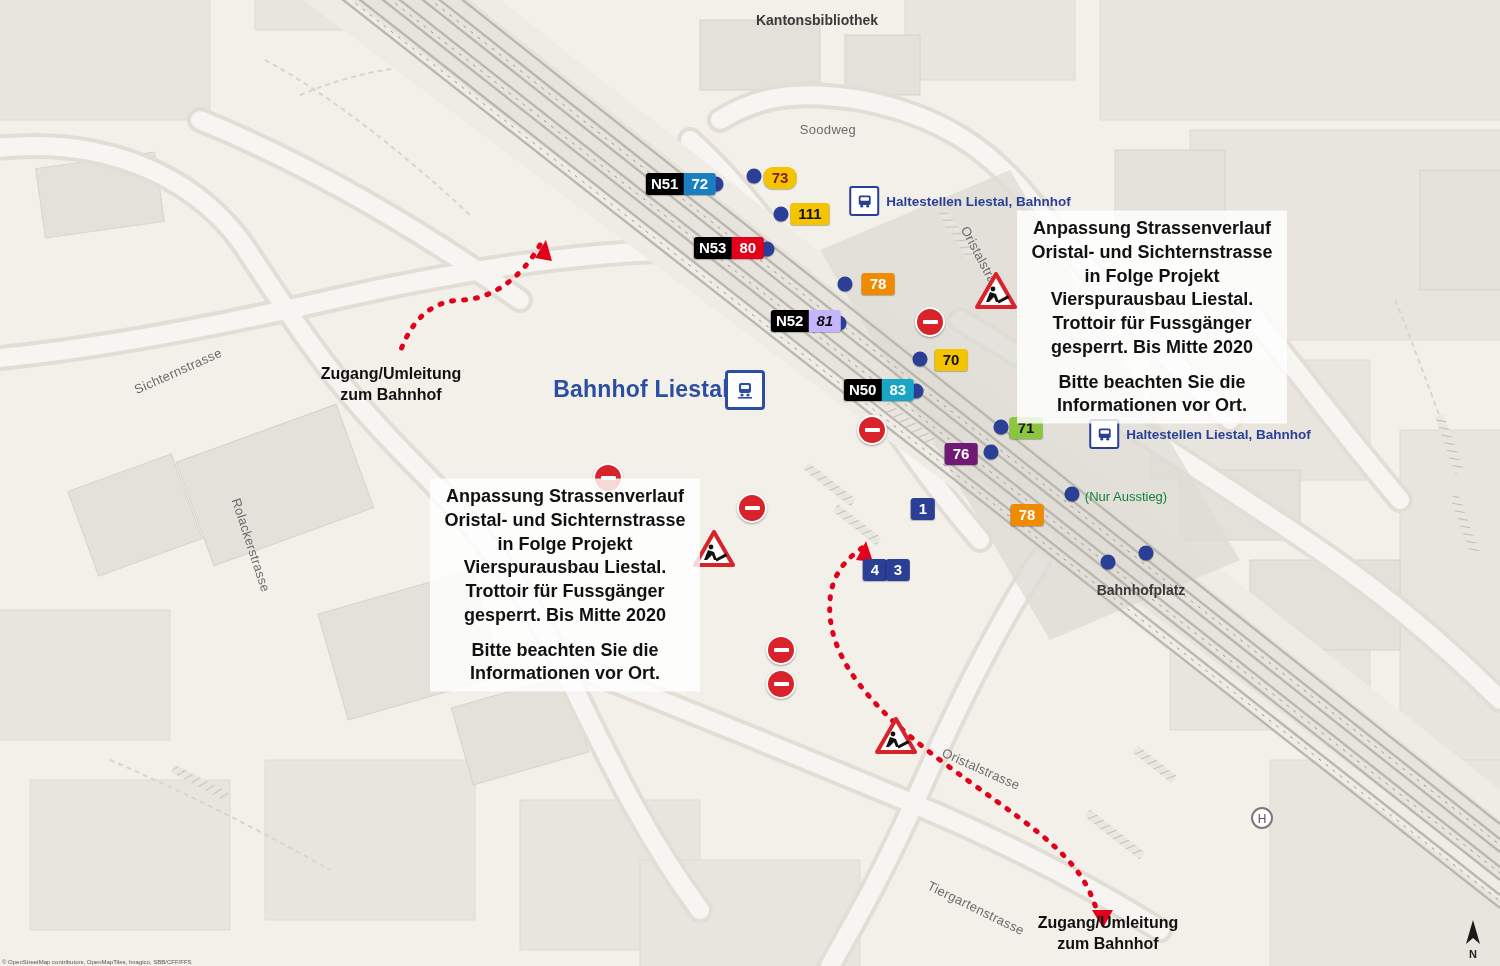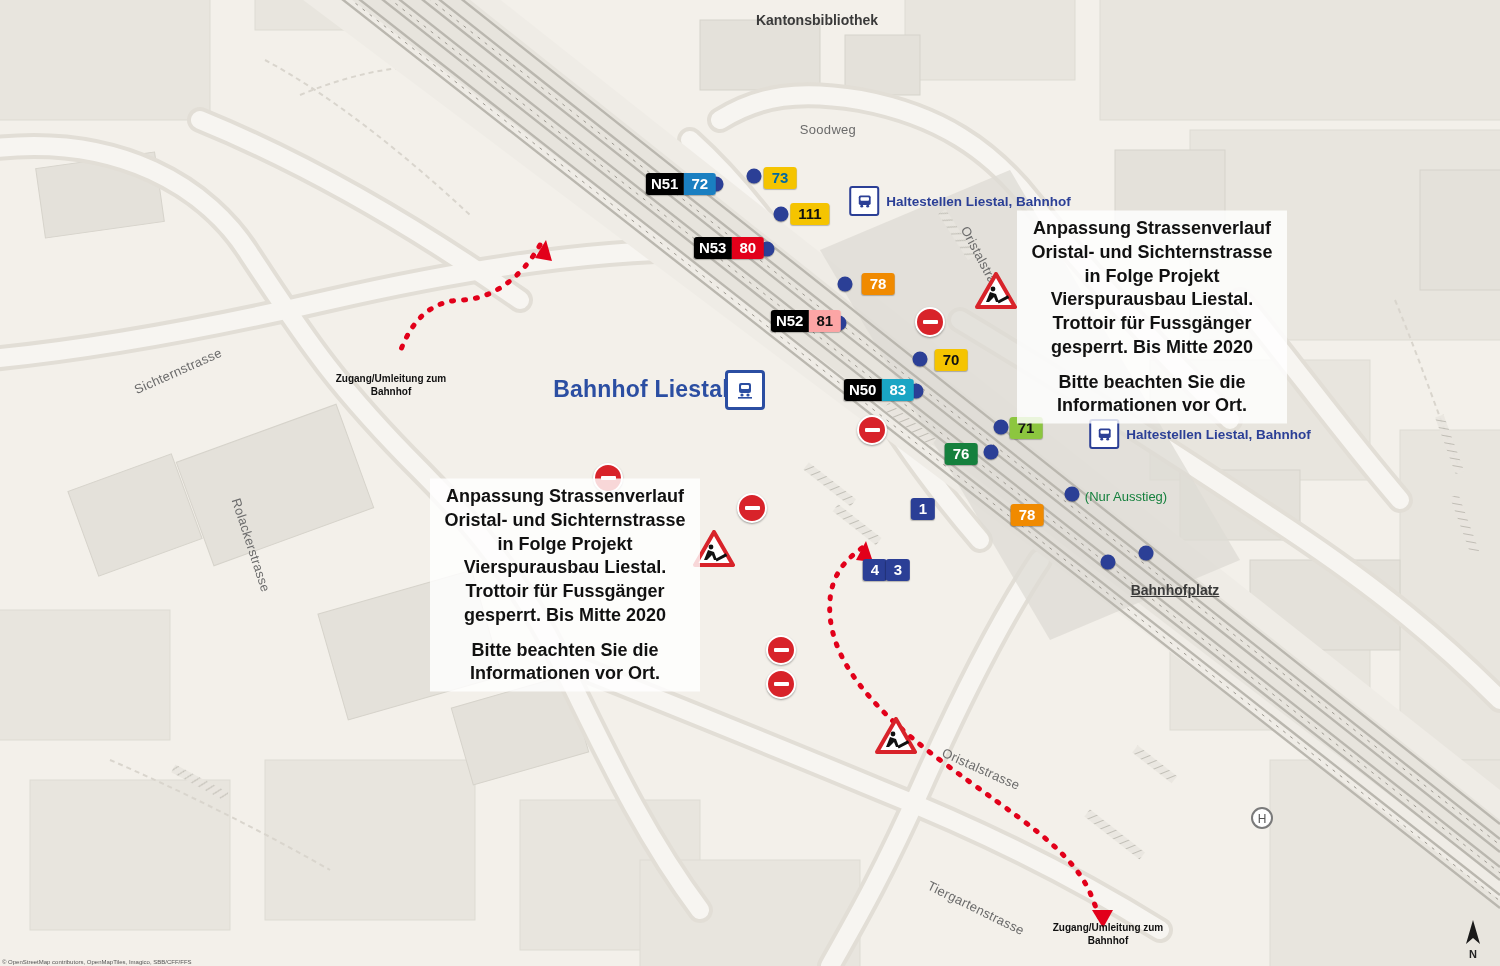--- a/index.html
+++ b/index.html
@@ -148,21 +148,21 @@
     background: #ffffff;
     border-radius: 1px;
   }
   
   .works {
     width: 42px;
     height: 38px;
   }
   
   .access-label {
-    font-size: 10px;
+    font-size: 16px;
     font-weight: bold;
     color: #111111;
     text-align: center;
     line-height: 1.3;
     white-space: normal;
     width: 150px;
   }
   .nur-ausstieg {
     font-size: 13px;
     color: #15803d;
@@ -315,21 +315,21 @@
       <path d="M 1092 910 L 1103 928 L 1113 910 Z" fill="#e2001a"></path>
     </g>
 
     <g>
       <circle cx="1262" cy="818" r="10" fill="#ffffff" stroke="#7a7a7a" stroke-width="2"></circle>
       <text x="1262" y="823" font-size="12" text-anchor="middle" fill="#555555" font-family="Liberation Sans, sans-serif">H</text>
     </g>
   </svg>
 
   <div class="ovl place-label" style="left:801px; top:20px;margin-left:16px;">Kantonsbibliothek</div>
-  <div class="ovl place-label" style="left:1175px; top:590px;text-decoration:underline;">Bahnhofplatz</div>
+  <div class="ovl place-label" style="left:1141px; top:590px;">Bahnhofplatz</div>
 
   <div class="ovl street-label" style="left:828px; top:129px;text-align:center;">Soodweg</div>
   <div class="ovl street-label" style="left:178px; top:371px; transform:translate(-50%,-50%) rotate(-24deg);">Sichternstrasse</div>
   <div class="ovl street-label" style="left:251px; top:545px; transform:translate(-50%,-50%) rotate(72deg);">Rolackerstrasse</div>
   <div class="ovl street-label" style="left:984px; top:264px; transform:translate(-50%,-50%) rotate(62deg);">Oristalstrasse</div>
   <div class="ovl street-label" style="left:981px; top:769px; transform:translate(-50%,-50%) rotate(24deg);">Oristalstrasse</div>
   <div class="ovl street-label" style="left:976px; top:908px; transform:translate(-50%,-50%) rotate(26deg);">Tiergartenstrasse</div>
 
   <div class="ovl station-title" style="left:641px; top:389px;">Bahnhof Liestal</div>
   <div class="ovl" style="left:745px; top:390px;">
@@ -389,62 +389,62 @@
   <div class="ovl stop-dot" style="left:1146px; top:553px;"></div>
 
   <div class="ovl" style="left:681px; top:184px;">
     <div class="night-group">
       <span class="n-tag">N51</span>
       <span class="n-num" style="background:#1a7fc1;">72</span>
     </div>
   </div>
 
   <div class="ovl" style="left:780px; top:178px;">
-    <span class="line-badge" style="background:#f5c400; color:#0369a1;">73</span>
+    <span class="line-badge" style="background:#f5c400; color:#7f1d1d;border-radius:9px;">73</span>
   </div>
 
   <div class="ovl" style="left:810px; top:214px;">
     <span class="line-badge" style="background:#f5c400; color:#111111;">111</span>
   </div>
 
   <div class="ovl" style="left:729px; top:248px;">
     <div class="night-group">
       <span class="n-tag">N53</span>
       <span class="n-num" style="background:#e2001a;">80</span>
     </div>
   </div>
 
   <div class="ovl" style="left:878px; top:284px;">
     <span class="line-badge" style="background:#f08a00;">78</span>
   </div>
 
   <div class="ovl" style="left:806px; top:321px;border-radius:9px;">
     <div class="night-group">
       <span class="n-tag">N52</span>
-      <span class="n-num" style="background:#fca5a5; color:#111111;">81</span>
+      <span class="n-num" style="background:#c4b5fd; color:#111111;font-style:italic;">81</span>
     </div>
   </div>
 
   <div class="ovl" style="left:951px; top:360px;">
     <span class="line-badge" style="background:#f5c400; color:#111111;">70</span>
   </div>
 
   <div class="ovl" style="left:879px; top:390px;">
     <div class="night-group">
       <span class="n-tag">N50</span>
       <span class="n-num" style="background:#1aa5c4;">83</span>
     </div>
   </div>
 
   <div class="ovl" style="left:1026px; top:428px;">
     <span class="line-badge" style="background:#8cc63f; color:#111111;">71</span>
   </div>
 
   <div class="ovl" style="left:961px; top:454px;">
-    <span class="line-badge" style="background:#15803d;">76</span>
+    <span class="line-badge" style="background:#701a75;">76</span>
   </div>
 
   <div class="ovl" style="left:1027px; top:515px;">
     <span class="line-badge" style="background:#f08a00;">78</span>
   </div>
 
   <div class="ovl" style="left:923px; top:509px;">
     <span class="line-badge" style="background:#2b3f96;">1</span>
   </div>
 

